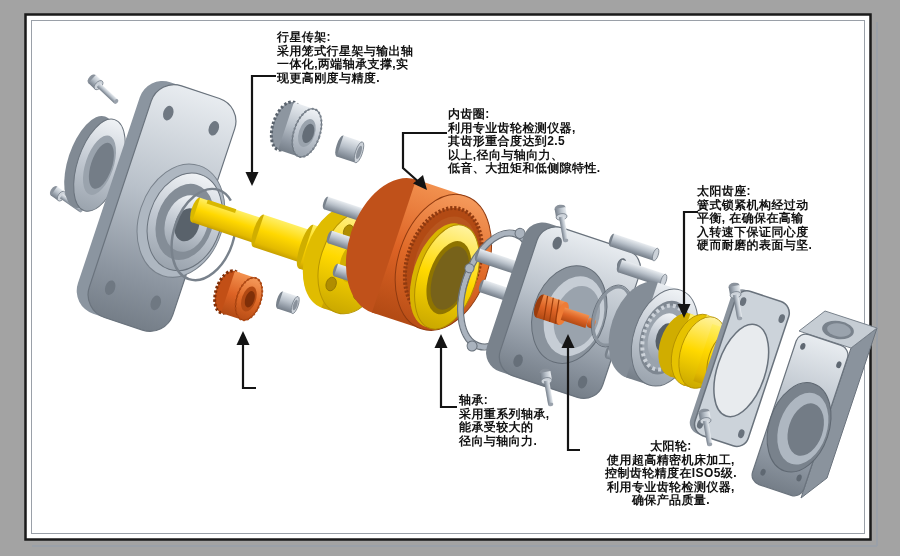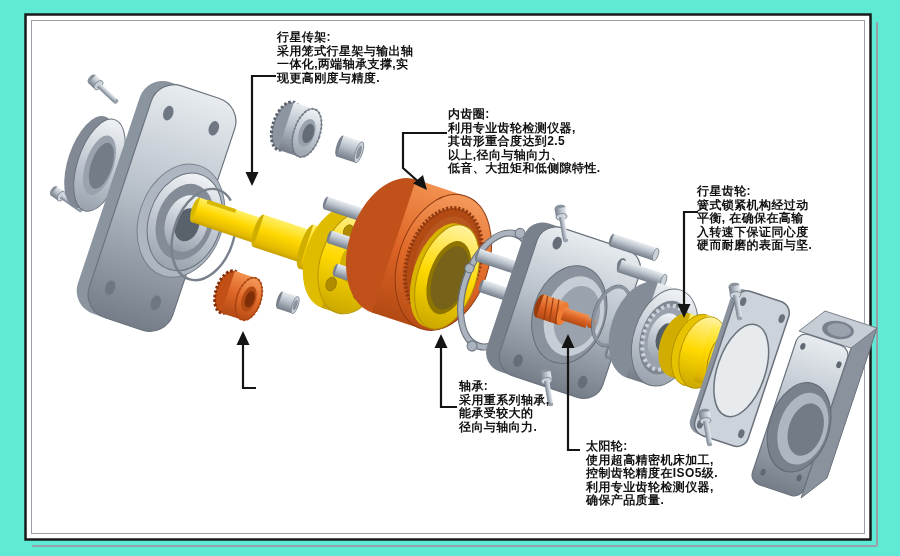--- a/index.html
+++ b/index.html
@@ -1,16 +1,16 @@
 <!DOCTYPE html>
 <html><head>
 <meta charset="utf-8">
 <style>
   html,body{margin:0;padding:0;background:#ffffff;}
-  .stage{position:relative;width:900px;height:556px;background:#5eead4;overflow:hidden;
+  .stage{position:relative;width:900px;height:556px;background:#a3a3a3;overflow:hidden;
          font-family:"Liberation Sans","DejaVu Sans",sans-serif;}
   .stage svg{position:absolute;left:0;top:0;}
   .label{position:absolute;color:#111;font-weight:bold;font-size:12px;line-height:13.6px;
          letter-spacing:0.4px;white-space:nowrap;}
   .label div{white-space:nowrap;}
 </style>
 </head>
 <body>
 
 <div class="stage">
@@ -318,36 +318,36 @@
 
   <div class="label" style="left:448px;top:108px;">
     <div>内齿圈:</div>
     <div>利用专业齿轮检测仪器,</div>
     <div>其齿形重合度达到2.5</div>
     <div>以上,径向与轴向力、</div>
     <div>低音、大扭矩和低侧隙特性.</div>
   </div>
 
   <div class="label" style="left:697px;top:185px;">
-    <div>行星齿轮:</div>
+    <div>太阳齿座:</div>
     <div>簧式锁紧机构经过动</div>
     <div>平衡, 在确保在高输</div>
     <div>入转速下保证同心度</div>
     <div>硬而耐磨的表面与坚.</div>
   </div>
 
 
-  <div class="label" style="left:459px;top:380px;">
+  <div class="label" style="left:459px;top:394px;">
     <div>轴承:</div>
     <div>采用重系列轴承,</div>
     <div>能承受较大的</div>
     <div>径向与轴向力.</div>
   </div>
 
-  <div class="label" style="left:586px;top:440px;">
+  <div class="label" style="left:605px;top:440px;text-align:center;">
     <div>太阳轮:</div>
     <div>使用超高精密机床加工,</div>
     <div>控制齿轮精度在ISO5级.</div>
     <div>利用专业齿轮检测仪器,</div>
     <div>确保产品质量.</div>
   </div>
 
 </div>
 
 </body></html>

